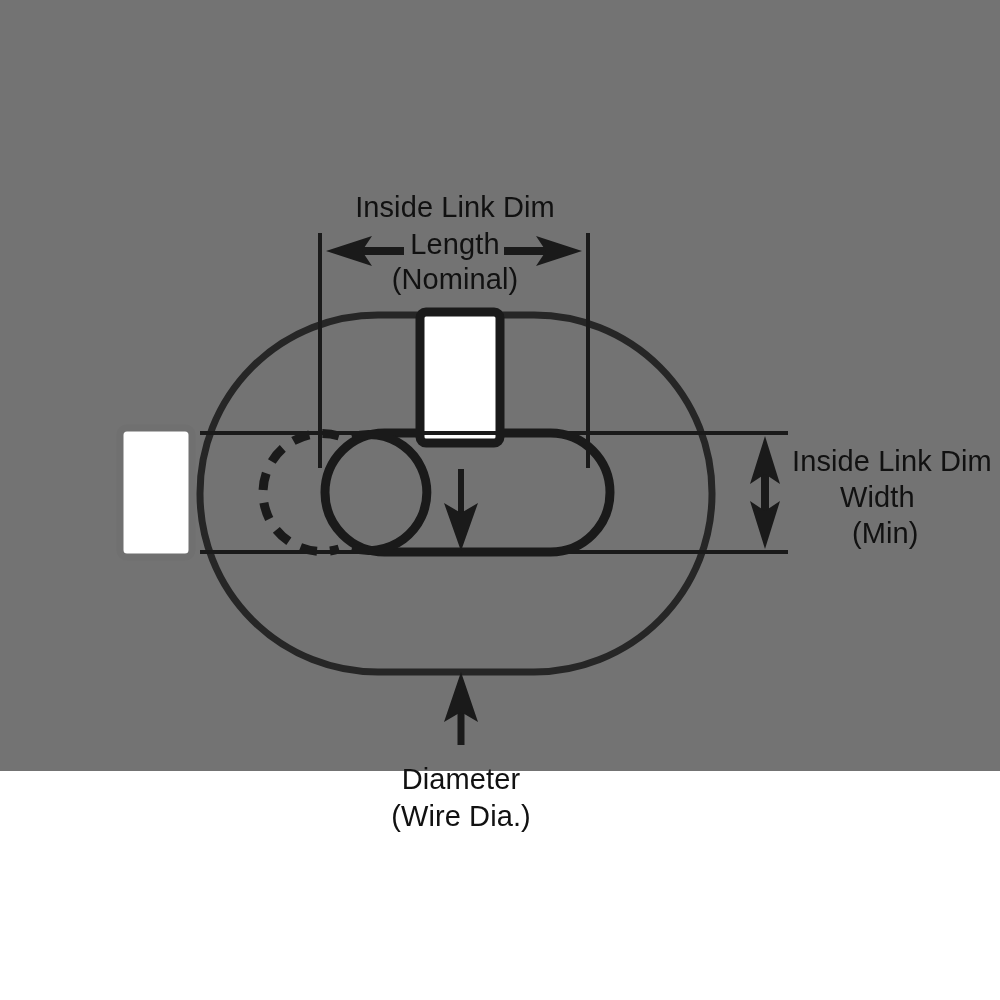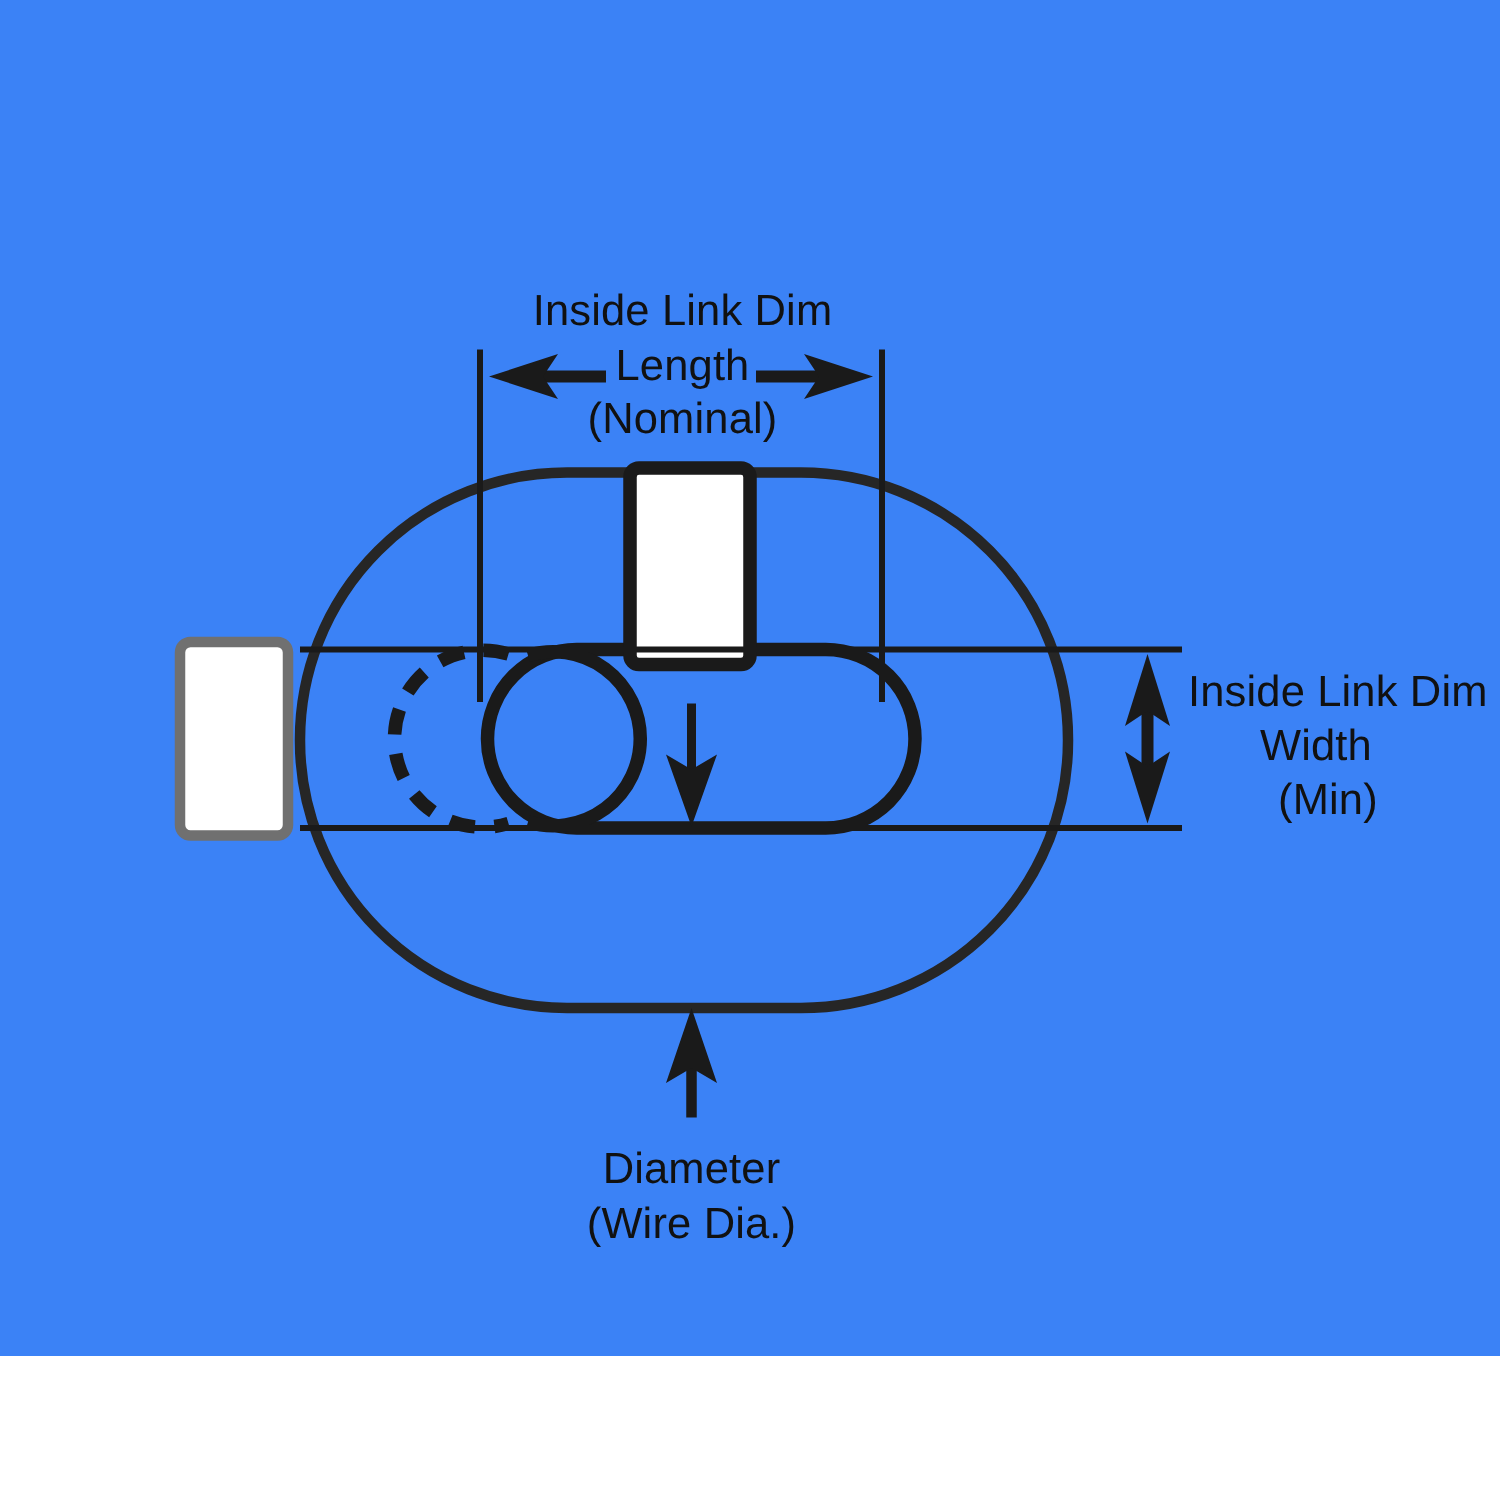--- a/index.html
+++ b/index.html
@@ -9,22 +9,22 @@
   }
   body {
     width: 1000px;
     height: 1000px;
     font-family: "Liberation Sans", sans-serif;
     overflow: hidden;
   }
   #diagram-root {
     position: relative;
     width: 1000px;
-    height: 904px;
-    background: #3b82f6;
+    height: 771px;
+    background: #737373;
   }
   svg.canvas {
     position: absolute;
     top: 0;
     left: 0;
     width: 1000px;
     height: 1000px;
     display: block;
   }
   .dim-text {

